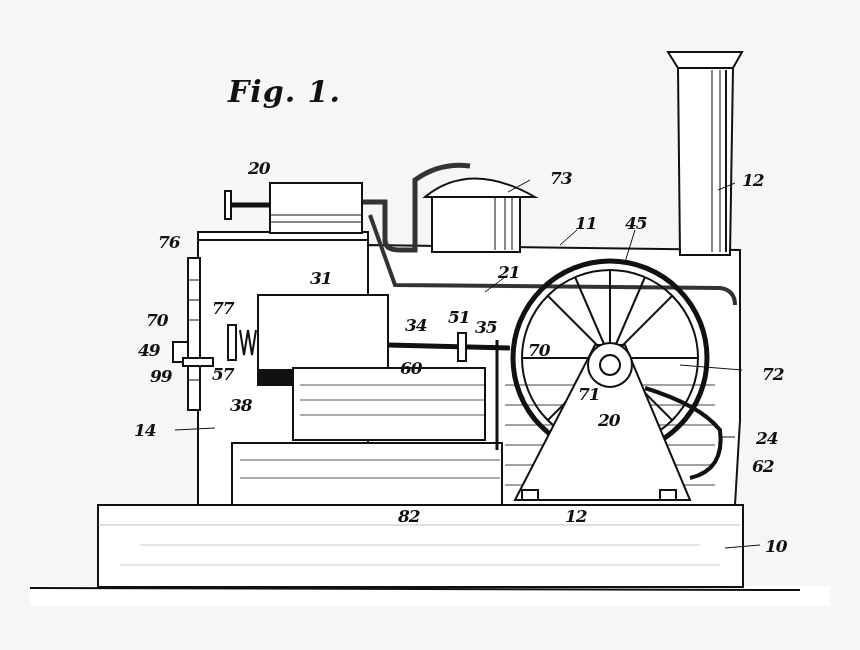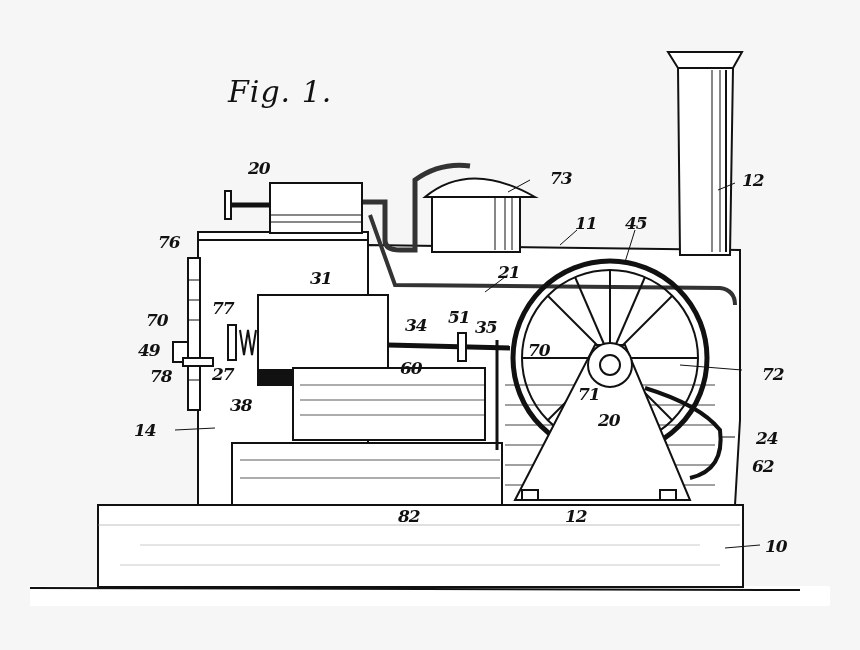--- a/index.html
+++ b/index.html
@@ -3,21 +3,21 @@
 <meta charset="utf-8">
 <style>
   html, body { margin:0; padding:0; }
   body { width:860px; height:650px; background:#f6f6f6; position:relative; overflow:hidden;
          font-family: "DejaVu Serif", serif; }
   .sheet { position:absolute; left:30px; top:0; width:800px; height:606px; background:#f6f6f6; }
   .whitestrip { position:absolute; left:30px; top:586px; width:800px; height:20px; background:#ffffff; }
   svg.drawing { position:absolute; left:0; top:0; }
   .lbl { position:absolute; font-style:italic; font-weight:bold; font-size:17px; color:#111;
          font-family:"DejaVu Serif", serif; letter-spacing:-1px; }
-  .title { position:absolute; left:228px; top:74px; font-style:italic; font-size:30px; font-weight:normal;
+  .title { position:absolute; left:228px; top:74px; font-style:italic; font-size:30px; font-weight:bold;
            color:#111; font-family:"DejaVu Serif", serif; letter-spacing:1px; }
 </style>
 </head>
 <body>
 
 <div class="sheet"></div>
 <div class="whitestrip"></div>
 
 <svg class="drawing" width="860" height="650" viewBox="0 0 860 650" fill="none" stroke="#111" stroke-width="2">
 
@@ -145,22 +145,22 @@
 <div class="lbl" style="left:550px;top:168px">73</div>
 <div class="lbl" style="left:742px;top:170px">12</div>
 <div class="lbl" style="left:575px;top:213px">11</div>
 <div class="lbl" style="left:625px;top:213px">45</div>
 <div class="lbl" style="left:498px;top:262px">21</div>
 <div class="lbl" style="left:158px;top:232px">76</div>
 <div class="lbl" style="left:310px;top:268px">31</div>
 <div class="lbl" style="left:146px;top:310px">70</div>
 <div class="lbl" style="left:212px;top:298px">77</div>
 <div class="lbl" style="left:138px;top:340px">49</div>
-<div class="lbl" style="left:150px;top:366px">78</div>
-<div class="lbl" style="left:212px;top:364px">27</div>
+<div class="lbl" style="left:150px;top:366px">99</div>
+<div class="lbl" style="left:212px;top:364px">57</div>
 <div class="lbl" style="left:230px;top:395px">38</div>
 <div class="lbl" style="left:134px;top:420px">14</div>
 <div class="lbl" style="left:405px;top:315px">34</div>
 <div class="lbl" style="left:448px;top:307px">51</div>
 <div class="lbl" style="left:475px;top:317px">35</div>
 <div class="lbl" style="left:400px;top:358px">60</div>
 <div class="lbl" style="left:528px;top:340px">70</div>
 <div class="lbl" style="left:578px;top:384px">71</div>
 <div class="lbl" style="left:598px;top:410px">20</div>
 <div class="lbl" style="left:762px;top:364px">72</div>

